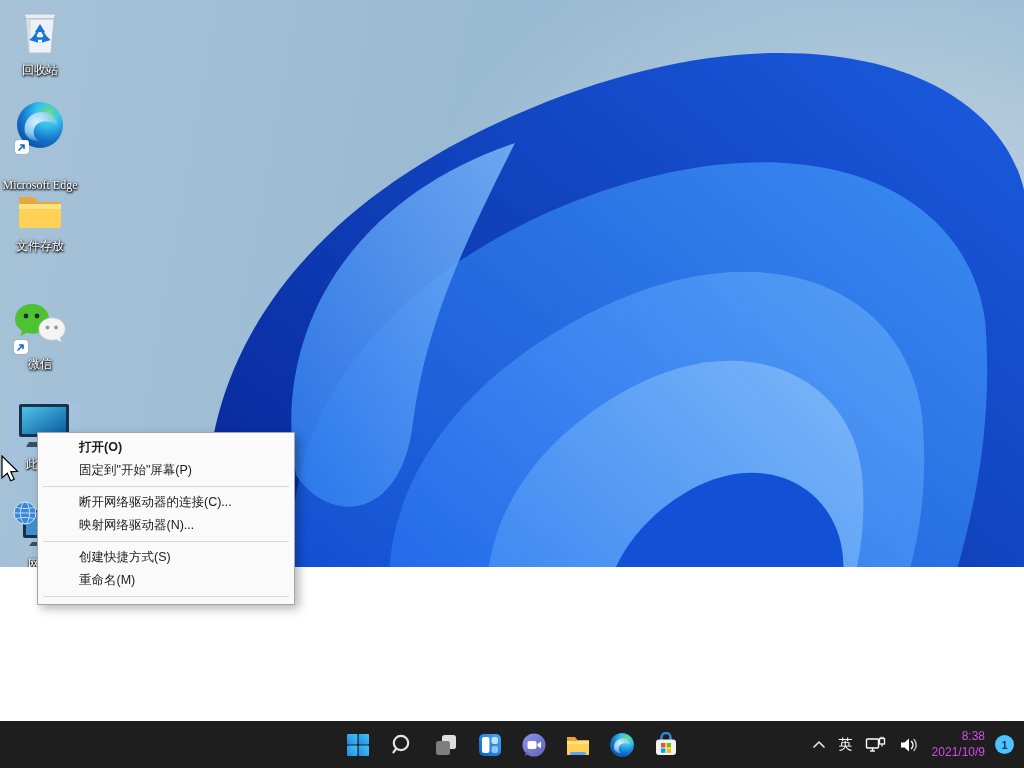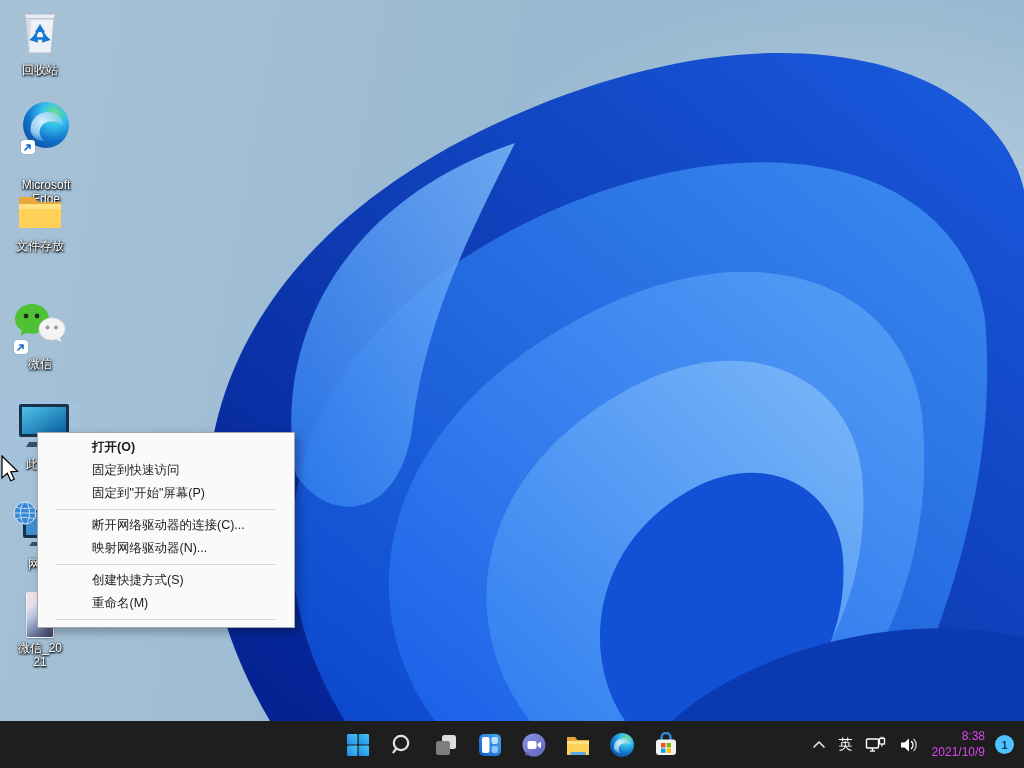--- a/index.html
+++ b/index.html
@@ -1,24 +1,25 @@
 <!DOCTYPE html>
 <html><head>
 <meta charset="utf-8">
 <style>
   * { margin:0; padding:0; box-sizing:border-box; }
   html,body { width:1024px; height:768px; overflow:hidden; }
   body { font-family:"Liberation Sans","DejaVu Sans",sans-serif; position:relative; }
 
   
   .desktop {
-    position:absolute; left:0; top:0; width:1024px; height:721px; overflow:hidden;
+    position:absolute; left:0; top:0; width:1024px; height:567px; overflow:hidden;
     background:
       radial-gradient(820px 640px at 90% 48%, rgba(226,233,238,.65), rgba(226,233,238,0) 62%),
       linear-gradient(100deg,#a7c2d7 0%,#9abad2 45%,#8fb3ce 100%);
+    font-family: Liberation Serif, serif;
   }
   .bloom { position:absolute; left:0; top:0; width:1024px; height:721px; }
 
   
   .dicon { position:absolute; width:76px; display:flex; flex-direction:column; align-items:center; gap:3px; z-index:10; }
   .dlabel {
     font-size:12px; color:#fff; text-align:center; line-height:1.2; max-width:76px;
     text-shadow:0 1px 2px rgba(0,0,0,.95), 0 0 3px rgba(0,0,0,.7), 1px 1px 2px rgba(0,0,0,.8);
   }
   .dlabel.narrow { max-width:46px; word-break:break-all; }
@@ -30,21 +31,21 @@
   .icon-wrap { position:relative; }
   .thumb {
     width:28px; height:46px; border-radius:2px; border:1px solid rgba(255,255,255,.8);
     background:linear-gradient(150deg,#f0dde6 0%,#e7e1ea 25%,#b9c6e0 45%,#8794ba 65%,#5a5f86 85%,#3c3c55 100%);
     box-shadow:0 1px 2px rgba(0,0,0,.3);
   }
 
   
   .ctx {
     position:absolute; left:37px; top:432px; width:258px; z-index:50;
-    background:#fafafa; border:1px solid #a6a6a6; padding:3px 16px;
+    background:#fafafa; border:1px solid #a6a6a6; padding:3px 3px;
     box-shadow:4px 4px 9px rgba(0,0,0,.28);
   }
   .ctx-item { height:23px; line-height:23px; padding-left:38px; font-size:12.5px; color:#1b1b1b; white-space:nowrap; }
   .ctx-item.bold { font-weight:bold; }
   .ctx-sep { height:1px; background:#d8d8d8; margin:4px 2px; }
 
   
   .cursor { position:absolute; left:0; top:455px; z-index:60; }
 
   
@@ -105,21 +106,21 @@
           <path d="M0,-12 L5,-4 L-5,-4 Z"></path>
           <path d="M-9,7 L-4.3,-1.2 L0.5,7 Z" transform="rotate(18)"></path>
           <path d="M9,7 L4.3,-1.2 L-0.5,7 Z" transform="rotate(-18)"></path>
           <path d="M0,-8.5 L6.5,2.5 L-6.5,2.5 Z" fill="none" stroke="#1877d2" stroke-width="2.4"></path>
         </g>
       </svg>
     </div>
     <span class="dlabel">回收站</span>
   </div>
 
-  <div class="dicon" style="left:8px; top:100px;gap:24px;">
+  <div class="dicon" style="left:2px; top:100px;gap:24px;">
     <div class="icon-wrap">
       <svg width="50" height="50" viewBox="0 0 50 50">
         <defs>
           <radialGradient id="edga" cx="0.68" cy="0.25" r="0.95">
             <stop offset="0" stop-color="#6fe07c"></stop>
               <stop offset="0.28" stop-color="#35c1f1"></stop>
             <stop offset="0.62" stop-color="#1272c8"></stop>
               <stop offset="1" stop-color="#0a3f8f"></stop>
           </radialGradient>
           <radialGradient id="edgb" cx="0.35" cy="0.35" r="0.75">
@@ -208,21 +209,20 @@
   <div class="dicon" style="left:2px; top:592px;">
     <div class="icon-wrap">
       <div class="thumb"></div>
     </div>
     <span class="dlabel narrow">微信_2021</span>
   </div>
 </div>
 
 <div class="ctx">
   <div class="ctx-item bold">打开(O)</div>
-  <div class="ctx-item">固定到快速访问</div>
   <div class="ctx-item">固定到"开始"屏幕(P)</div>
   <div class="ctx-sep"></div>
   <div class="ctx-item">断开网络驱动器的连接(C)...</div>
   <div class="ctx-item">映射网络驱动器(N)...</div>
   <div class="ctx-sep"></div>
   <div class="ctx-item">创建快捷方式(S)</div>
   <div class="ctx-item">重命名(M)</div>
   <div class="ctx-sep"></div>
 </div>
 

